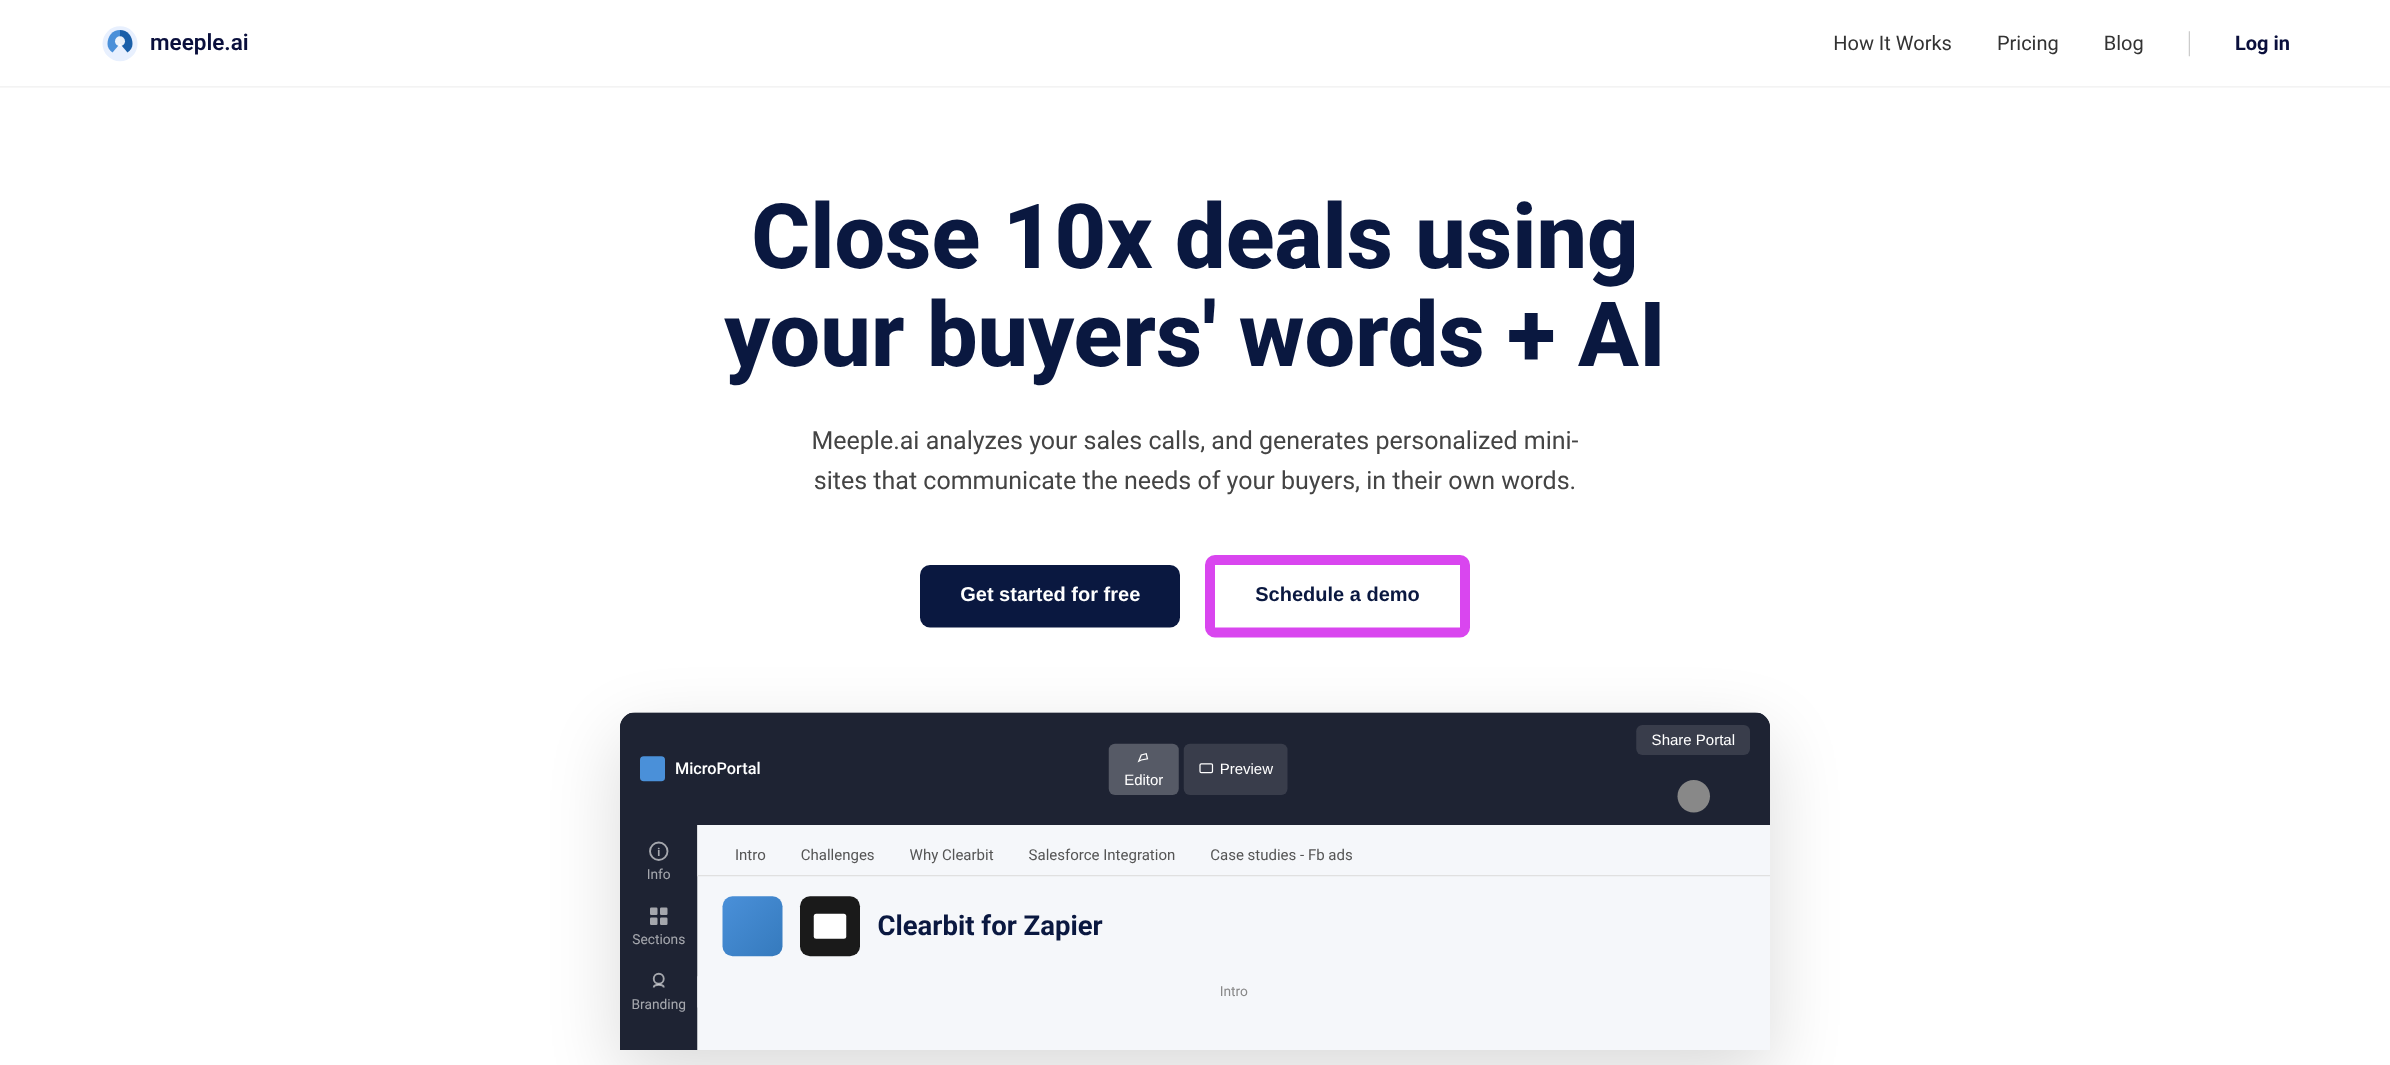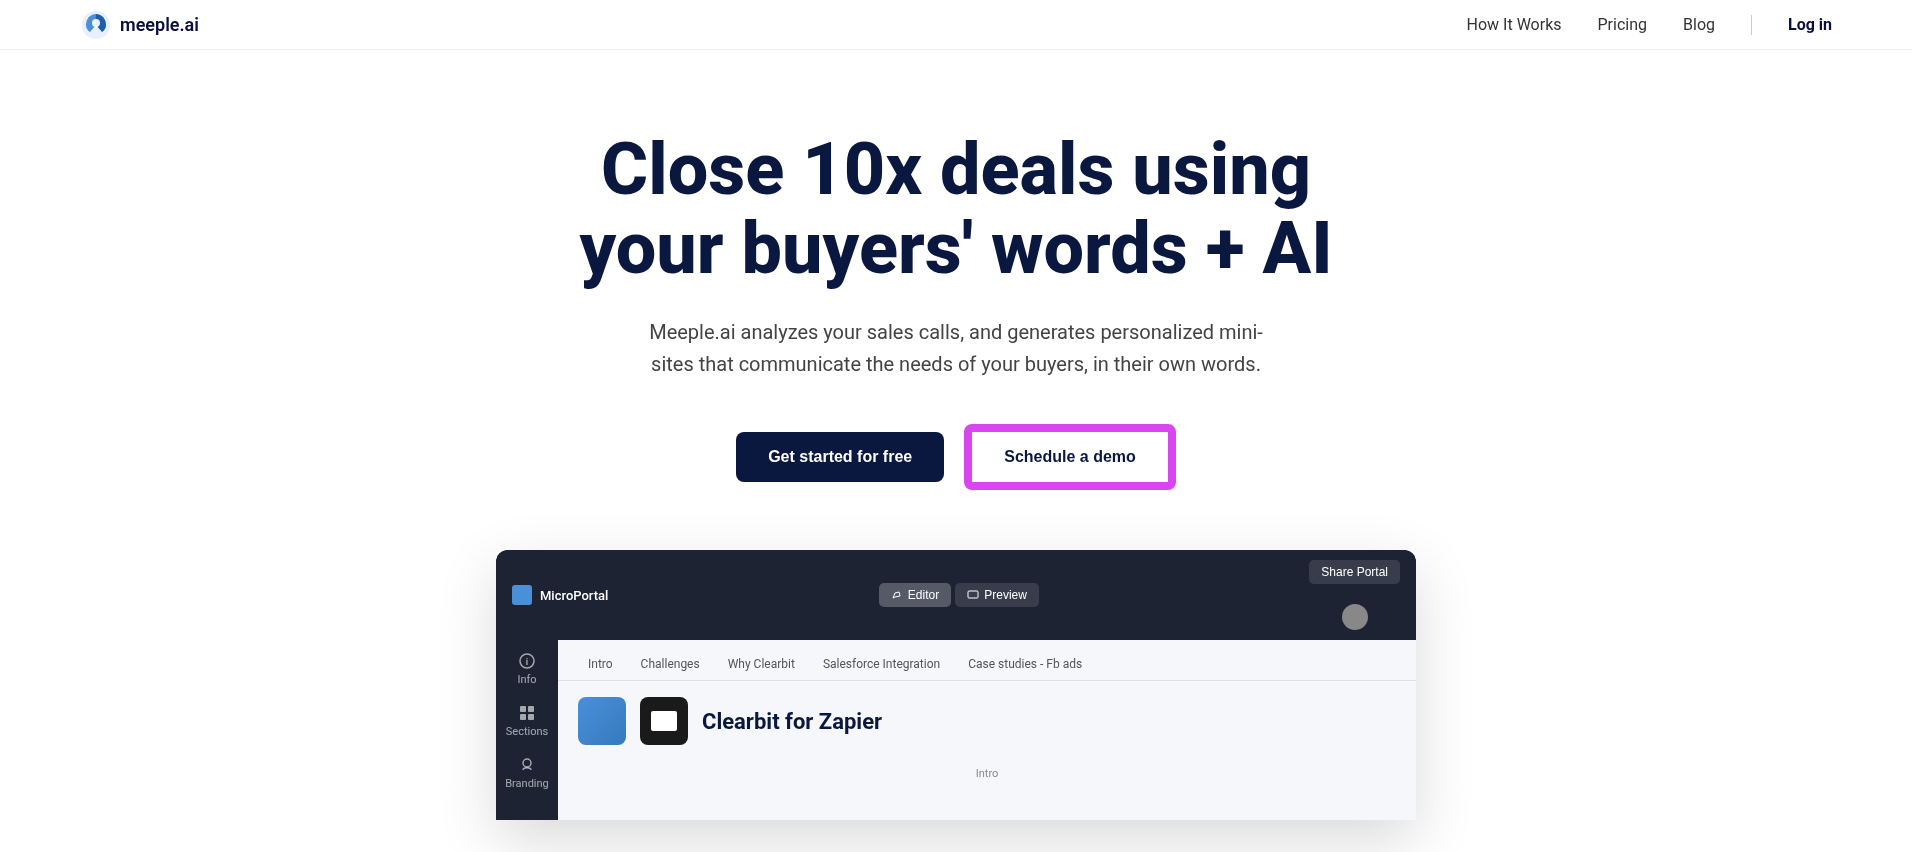--- a/index.html
+++ b/index.html
@@ -16,21 +16,21 @@
       min-height: 852px;
       overflow-x: hidden;
     }
 
     
     .navbar {
       display: flex;
       align-items: center;
       justify-content: space-between;
       padding: 0 80px;
-      height: 50px;
+      height: 70px;
       border-bottom: 1px solid #f0f0f0;
     }
 
     .logo-area {
       display: flex;
       align-items: center;
       gap: 8px;
     }
 
     .logo-icon {
@@ -183,20 +183,21 @@
       color: #fff;
       border: none;
       border-radius: 5px;
       padding: 5px 12px;
       font-size: 12px;
       cursor: pointer;
     }
 
     .window-tab-btn.active {
       background: rgba(255,255,255,0.25);
+      flex-direction: column;
     }
 
     .window-right-btn {
       background: rgba(255,255,255,0.12);
       color: #fff;
       border: none;
       border-radius: 5px;
       padding: 5px 12px;
       font-size: 12px;
       cursor: pointer;

